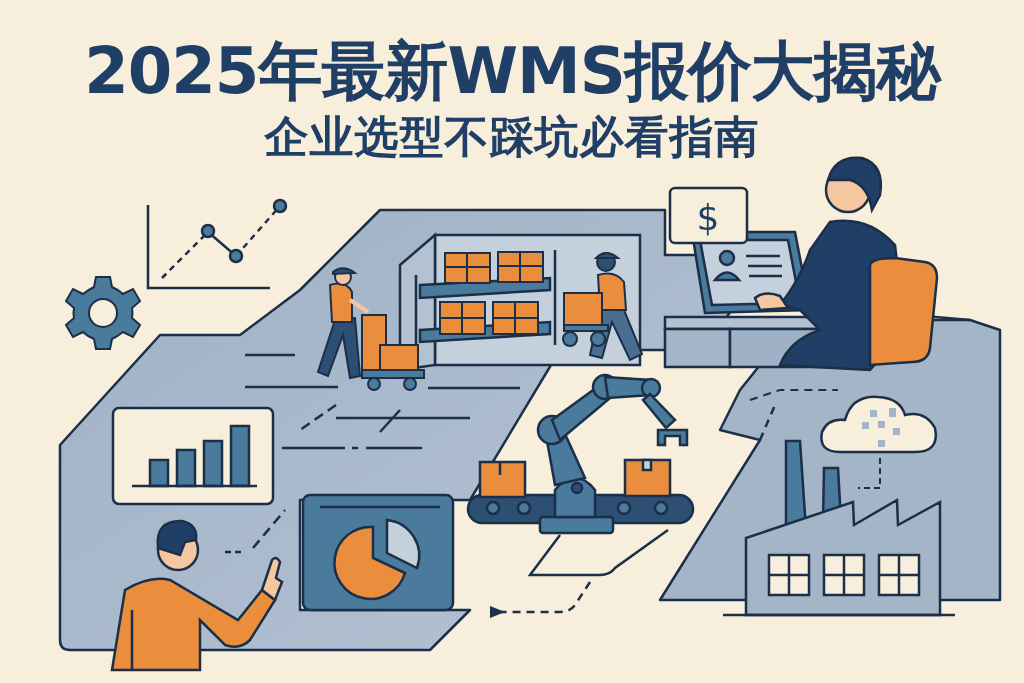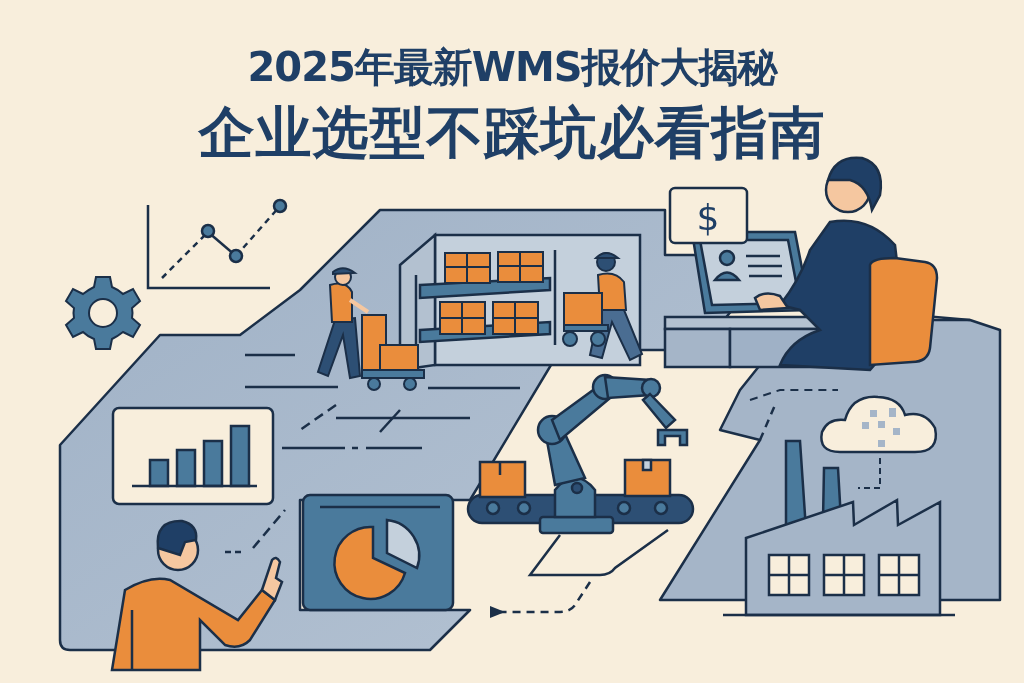--- a/index.html
+++ b/index.html
@@ -1,19 +1,19 @@
 <!DOCTYPE html>
 <html><head>
 <meta charset="utf-8">
 <style>
   html, body { margin: 0; padding: 0; }
   body { width: 1024px; height: 683px; overflow: hidden; background: #f8eedc; position: relative; font-family: "DejaVu Sans", sans-serif; }
   .title { position: absolute; left: 0; width: 1024px; text-align: center; color: #1f3f66; font-weight: bold; margin: 0; }
-  .title-main { top: 40px; font-size: 40px; letter-spacing: -1px; }
-  .title-sub { top: 96px; font-size: 56px; letter-spacing: 1px; }
+  .title-main { top: 28px; font-size: 64px; letter-spacing: -1px; }
+  .title-sub { top: 108px; font-size: 44px; letter-spacing: 1px; }
   svg.scene { position: absolute; left: 0; top: 0; }
 </style>
 </head>
 <body>
 
 <h1 class="title title-main">2025年最新WMS报价大揭秘</h1>
 <h2 class="title title-sub">企业选型不踩坑必看指南</h2>
 
 <svg class="scene" width="1024" height="683" viewBox="0 0 1024 683">
   <defs>

